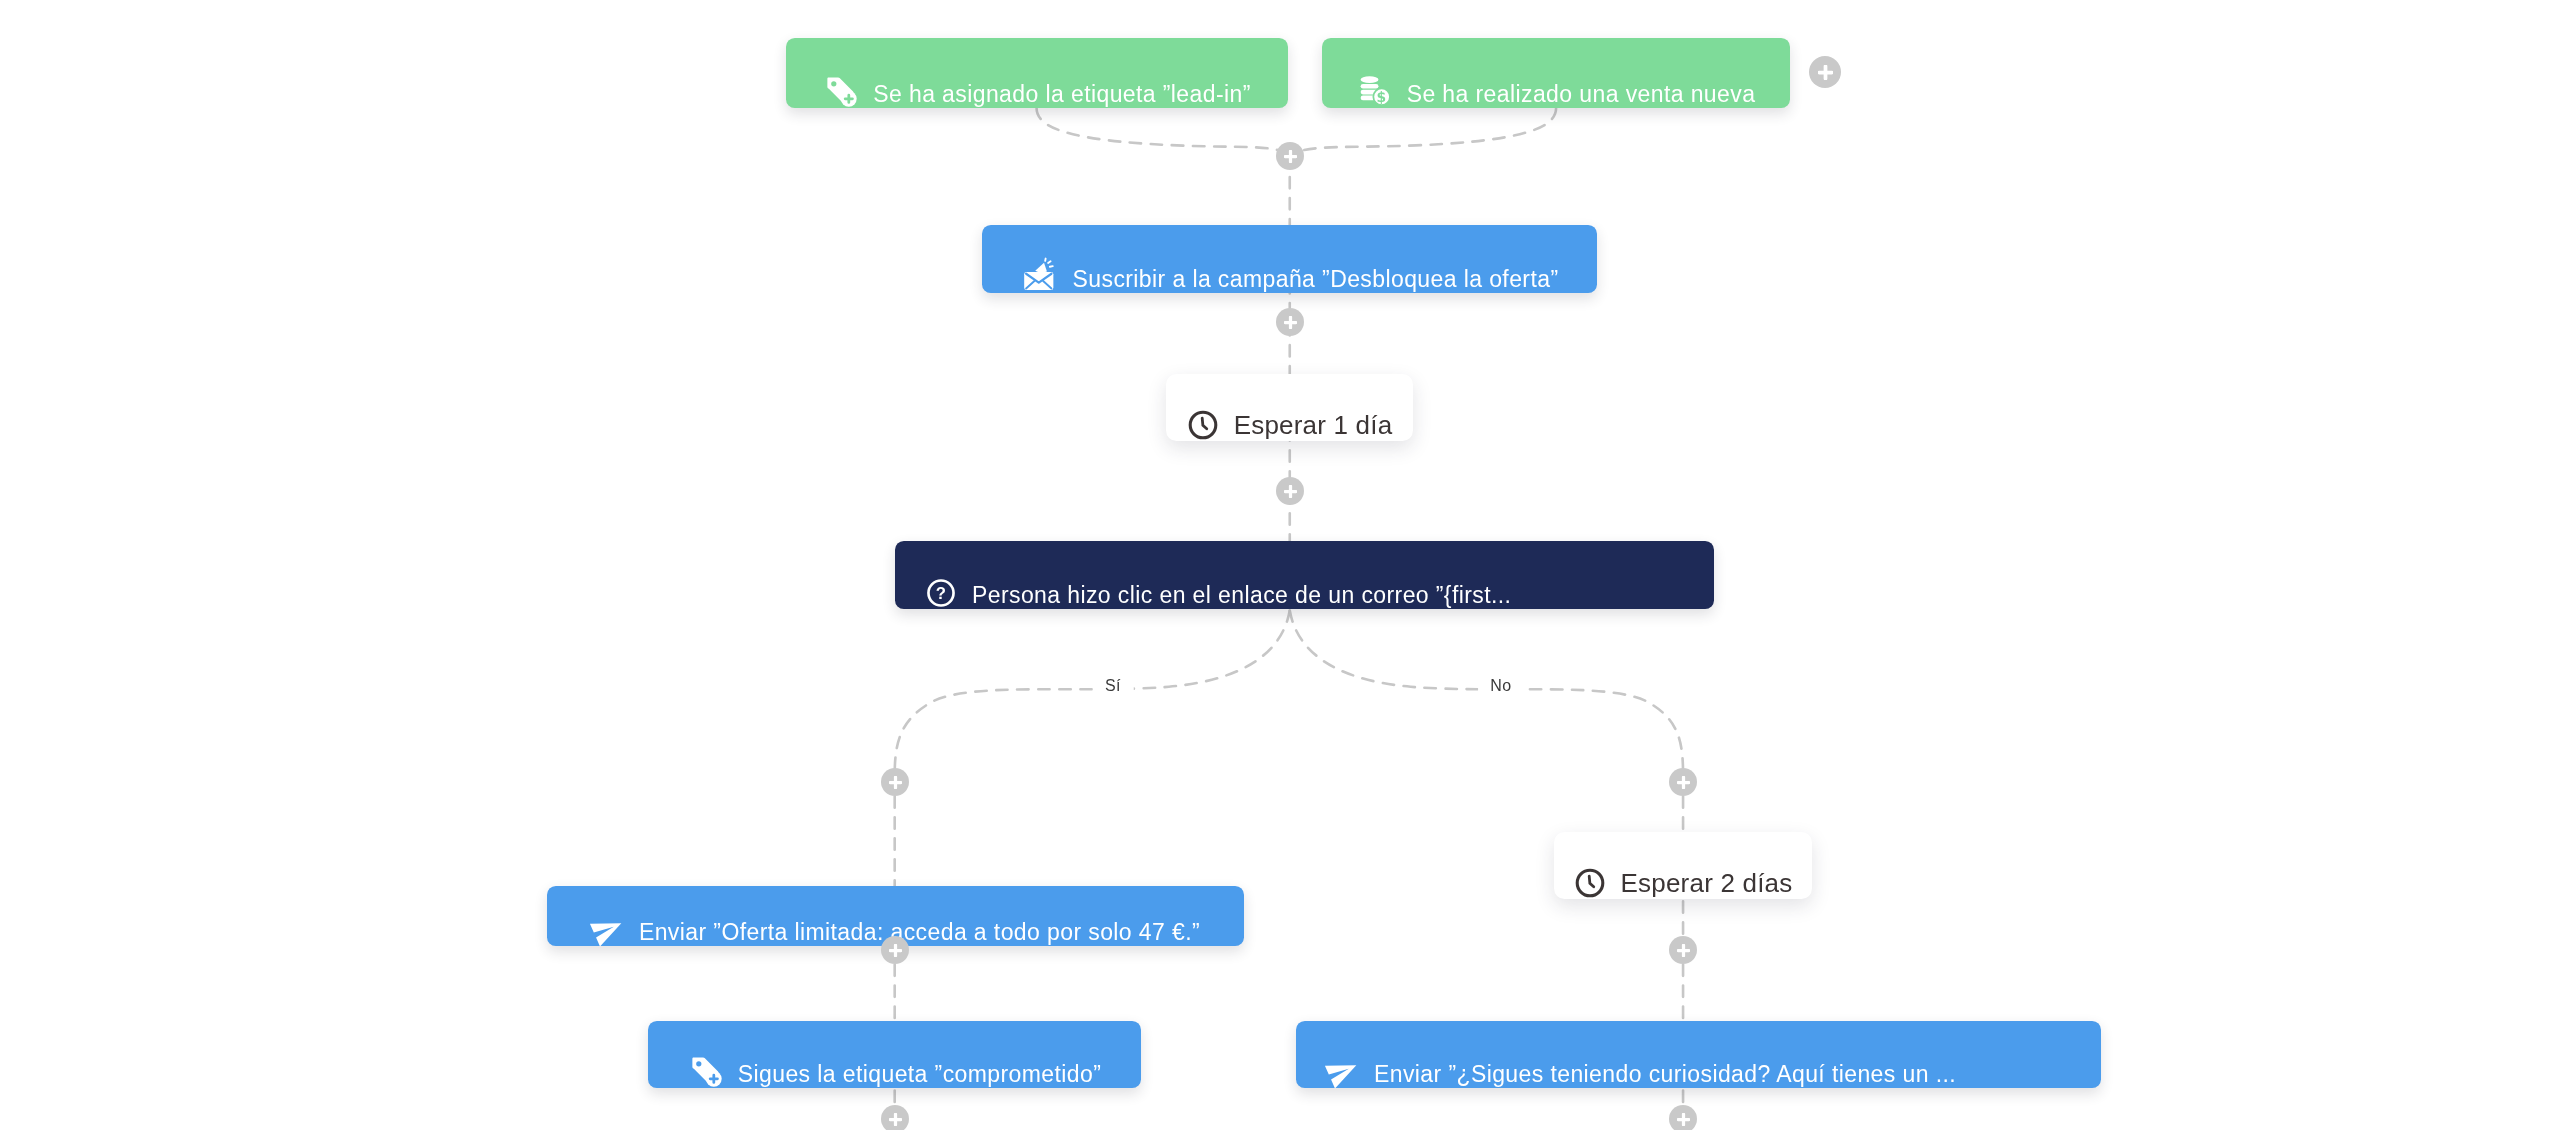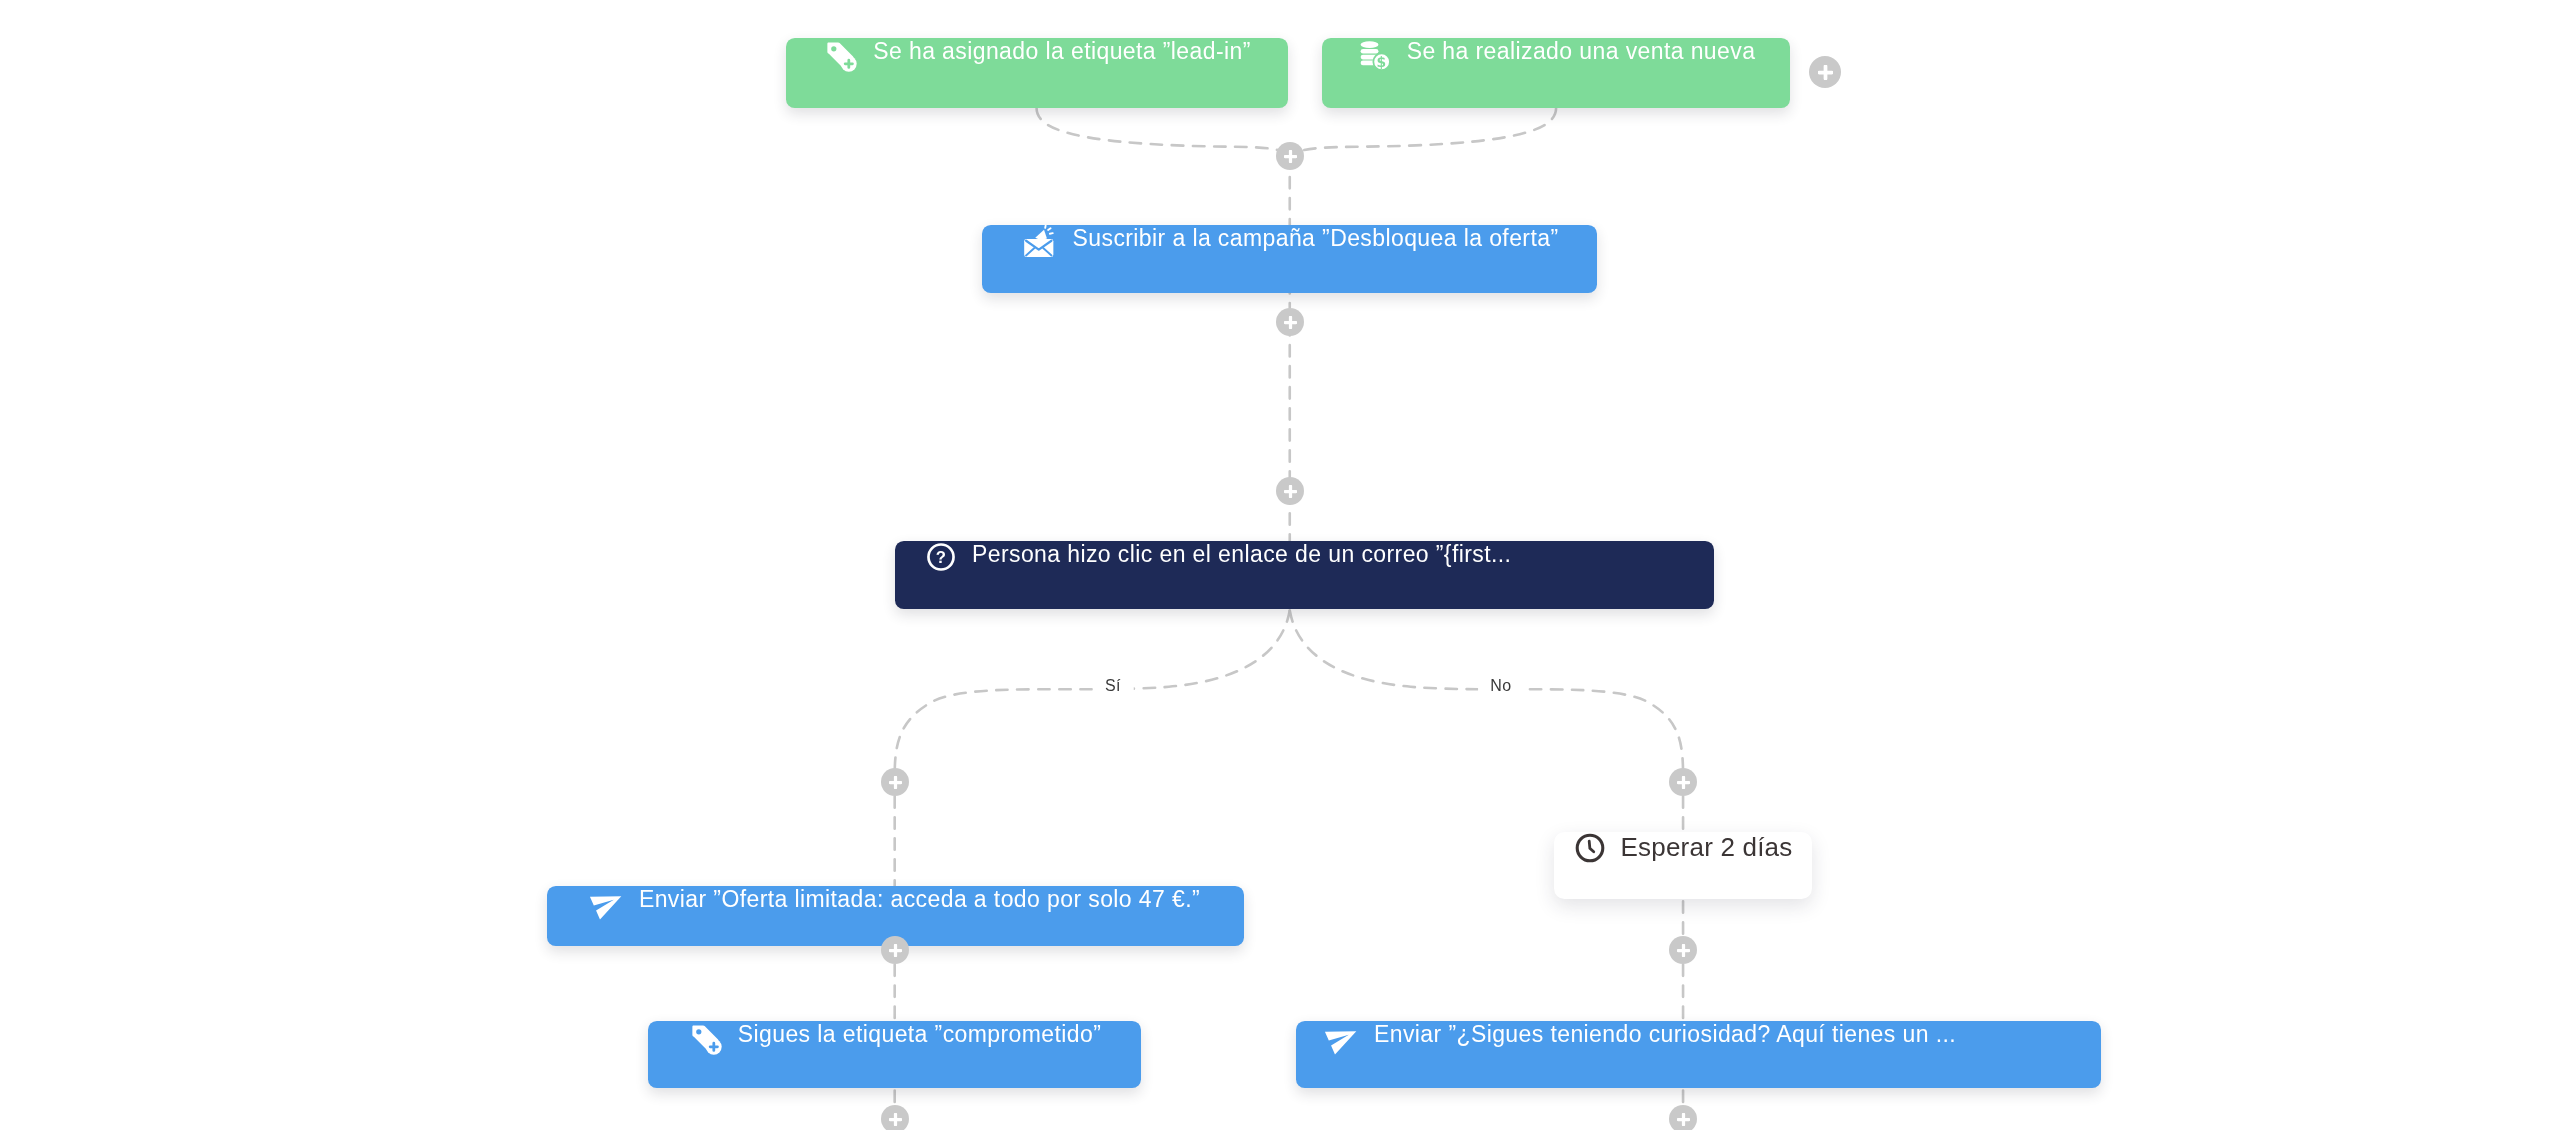--- a/index.html
+++ b/index.html
@@ -1,21 +1,21 @@
 <!DOCTYPE html>
 <html style="font-size:14px"><head>
 <meta charset="utf-8">
 <style>
   html,body{margin:0;padding:0;background:#ffffff;}
   .canvas{position:relative;width:2576px;height:1130px;overflow:hidden;background:#ffffff;
           font-family:"Liberation Sans",sans-serif;}
   svg.connectors{position:absolute;left:0;top:0;pointer-events:none;}
   svg.connectors path{fill:none;stroke:#c7c7c7;stroke-width:3;stroke-dasharray:13 11;stroke-linecap:round;}
 
-  .node{position:absolute;display:flex;align-items:flex-start;justify-content:center;gap:15px;
+  .node{position:absolute;display:flex;align-items:flex-end;justify-content:center;gap:15px;
         border-radius:8.8px;color:#ffffff;font-size:23px;font-weight:400;letter-spacing:0.4px;
         white-space:nowrap;box-shadow:0 5.3px 12.3px rgba(40,40,60,.14);cursor:pointer;}
   .node.green{background:#7edb99;}
   .node.blue{background:#4b9cec;margin-top:20px;}
   .node.navy{background:#1e2a57;}
   .node.white{background:#ffffff;color:#3b3535;font-size:26px;letter-spacing:0.2px;
               border-radius:10.5px;box-shadow:0 7px 19px rgba(40,40,60,.13);}
   .node.start{justify-content:flex-start;padding-left:30px;}
   .node .icon{display:flex;align-items:center;}
   .node .icon svg{display:block;overflow:visible;}
@@ -80,20 +80,29 @@
         <path d="M9.6 8.8 15.6 3.2 17.6 9.2 13.4 10.4z" fill="#fff"></path>
         <path d="M18.4 3.4l1.7-1.2M19.6 6l2-.4M16.4 2l.3-1.6" stroke="#fff" stroke-width="1.3" stroke-linecap="round" fill="none"></path>
         <rect x="2" y="9.6" width="20" height="12.4" rx="1.6" fill="#fff"></rect>
         <path d="M3.3 10.8 12 16.9 20.7 10.8" fill="none" stroke="#4b9cec" stroke-width="1.5" stroke-linecap="round" stroke-linejoin="round"></path>
         <path d="M3.3 20.9 9 15.8M20.7 20.9 15 15.8" stroke="#4b9cec" stroke-width="1.3" stroke-linecap="round"></path>
       </svg>
     </span>
     <span>Suscribir a la campaña ”Desbloquea la oferta”</span>
   </div>
 
+  <div class="node white" style="left:1166px;top:374px;width:247px;height:67px">
+    <span class="icon">
+      <svg width="32" height="32" viewBox="0 0 24 24" fill="none" stroke="#3b3535" stroke-linecap="round">
+        <circle cx="12" cy="12" r="9.6" stroke-width="2.3"></circle>
+        <path d="M11.4 6.9 11.9 12.2 14.8 14.8" stroke-width="2.1"></path>
+      </svg>
+    </span>
+    <span>Esperar 1 día</span>
+  </div>
 
   <div class="node navy start" style="left:895px;top:541px;width:789px;height:68px">
     <span class="icon">
       <svg width="32" height="32" viewBox="0 0 24 24" style="font-size:26px">
         <circle cx="12" cy="12" r="9.4" fill="none" stroke="#fff" stroke-width="2"></circle>
         <text x="12" y="16.6" text-anchor="middle" font-size="12.5" font-weight="bold" fill="#fff" font-family="Liberation Sans">?</text>
       </svg>
     </span>
     <span>Persona hizo clic en el enlace de un correo ”{first...</span>
   </div>

